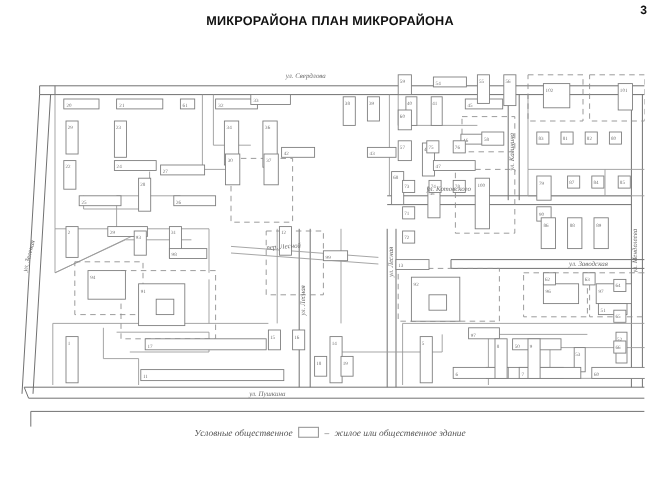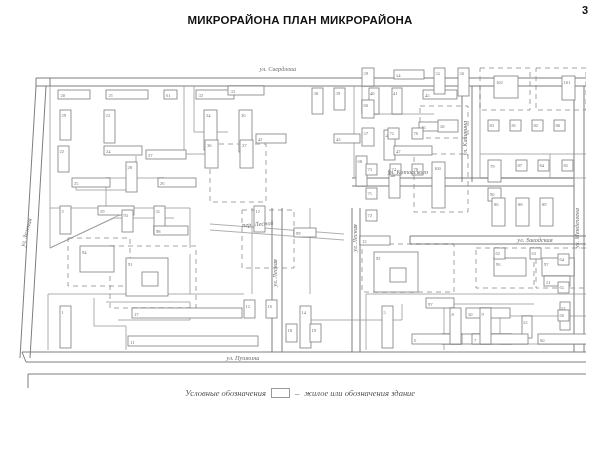--- a/index.html
+++ b/index.html
@@ -550,20 +550,20 @@
         <text class="stn" x="263" y="215" text-anchor="middle" transform="rotate(-90 263 215)">ул. Лесная</text>
         <text class="stn" x="343" y="180" text-anchor="middle" transform="rotate(-90 343 180)">ул. Лесная</text>
         <text class="stn" x="453" y="80" text-anchor="middle" transform="rotate(-90 453 80)">ул. Калинина</text>
         <text class="stn" x="565" y="170" text-anchor="middle" transform="rotate(-90 565 170)">ул. Менделеева</text>
       </g>
     </svg>
   </div>
 
   <div class="legend">
     <span class="legend-row">
-      <span>Условные обозначения</span>
+      <span>Условные общественное</span>
       <span class="legend-swatch"></span>
       <span>–</span>
-      <span>жилое или обозначения здание</span>
+      <span>жилое или общественное здание</span>
     </span>
   </div>
 
 </div>
 
 </body></html>

